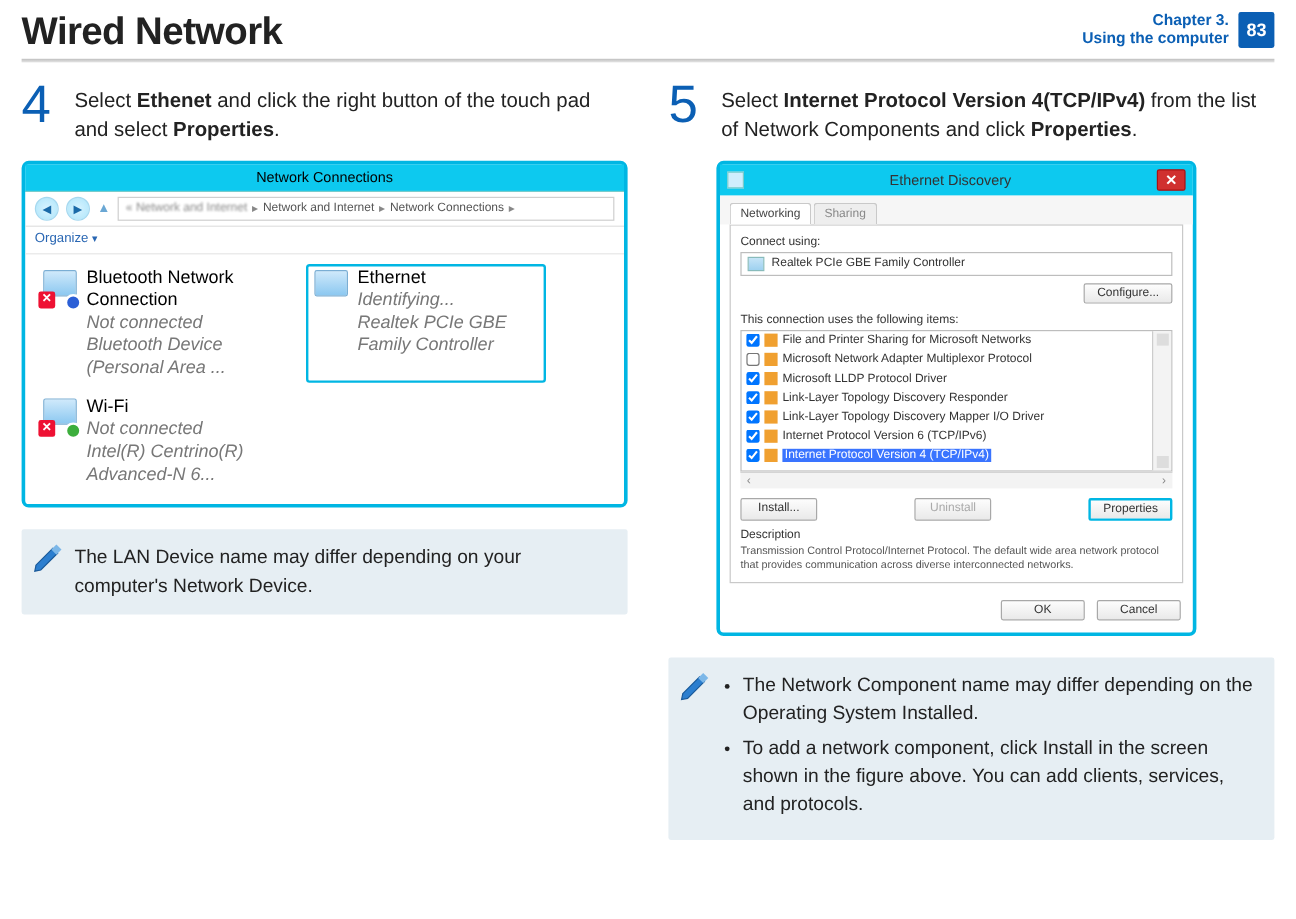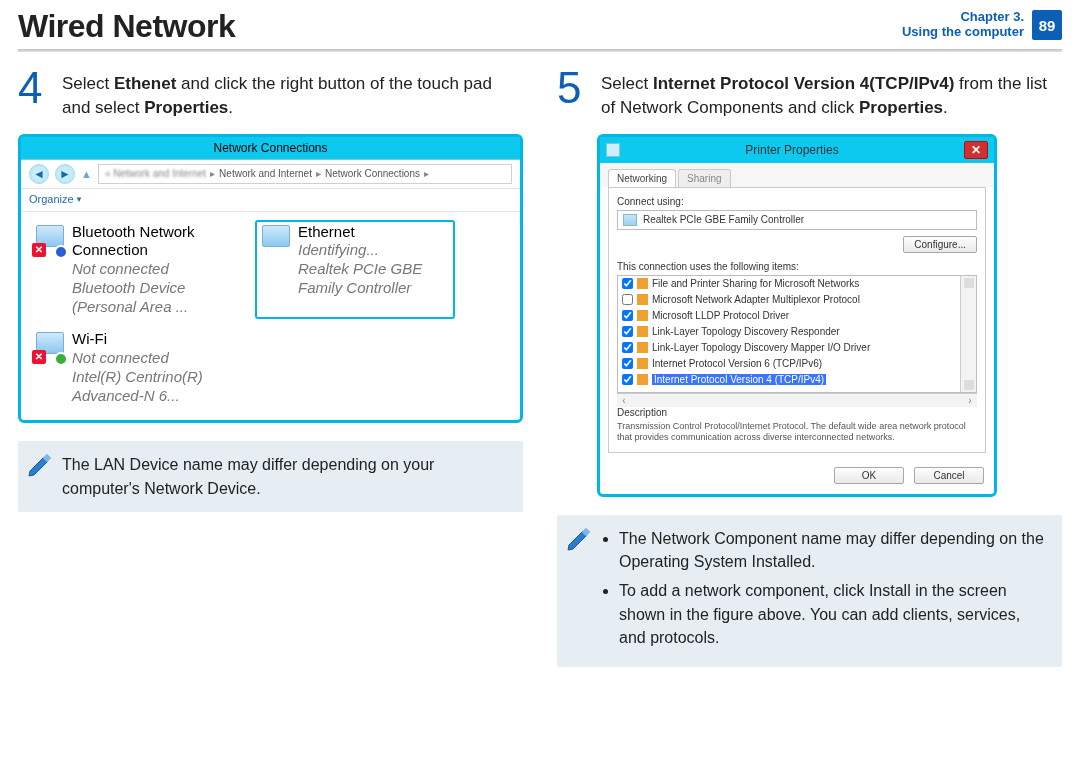--- a/index.html
+++ b/index.html
@@ -257,21 +257,21 @@
 </head>
 <body>
 
 <div class="hdr">
   <div class="hdr-title">Wired Network</div>
   <div class="hdr-right">
     <div class="hdr-chapter">
       <div>Chapter 3.</div>
       <div>Using the computer</div>
     </div>
-    <div class="page-badge">89</div>
+    <div class="page-badge">83</div>
   </div>
 </div>
 <div class="rule"></div>
 
 <div class="cols">
 
   <div class="col">
 
     <div class="step">
       <div class="step-num">4</div>
@@ -355,21 +355,21 @@
     <div class="step">
       <div class="step-num">5</div>
       <div class="step-text">
         <span>Select </span><b>Internet Protocol Version 4(TCP/IPv4)</b><span> from the list of Network Components and click </span><b>Properties</b><span>.</span>
       </div>
     </div>
 
     <div class="scr" style="width:400px;margin-left:40px;">
       <div class="ep-titlebar">
         <span class="tiny-ic"></span>
-        <span class="ttl">Printer Properties</span>
+        <span class="ttl">Ethernet Discovery</span>
         <span class="ep-close">✕</span>
       </div>
       <div class="ep-tabs">
         <div class="ep-tab active">Networking</div>
         <div class="ep-tab inactive">Sharing</div>
       </div>
       <div class="ep-inner">
         <div class="ep-lbl">Connect using:</div>
         <div class="ep-field">
           <span class="nic-ic"></span>
@@ -416,20 +416,25 @@
                 <span class="ic net"></span>
                 <span class="txt">Internet Protocol Version 4 (TCP/IPv4)</span>
               </div>
             </div>
           <div class="ep-scroll"></div>
         </div>
         <div class="ep-scroll-h-row">
           <span>‹</span>
             <span class="track"></span>
             <span>›</span>
+        </div>
+        <div class="ep-actions">
+          <div class="ep-btn">Install...</div>
+          <div class="ep-btn disabled">Uninstall</div>
+          <div class="ep-btn primary">Properties</div>
         </div>
         <div class="ep-lbl">Description</div>
         <div class="ep-desc">Transmission Control Protocol/Internet Protocol. The default wide area network protocol that provides communication across diverse interconnected networks.</div>
       </div>
       <div class="ep-footer">
         <div class="ep-btn" style="min-width:70px">OK</div>
         <div class="ep-btn" style="min-width:70px">Cancel</div>
       </div>
     </div>
 

